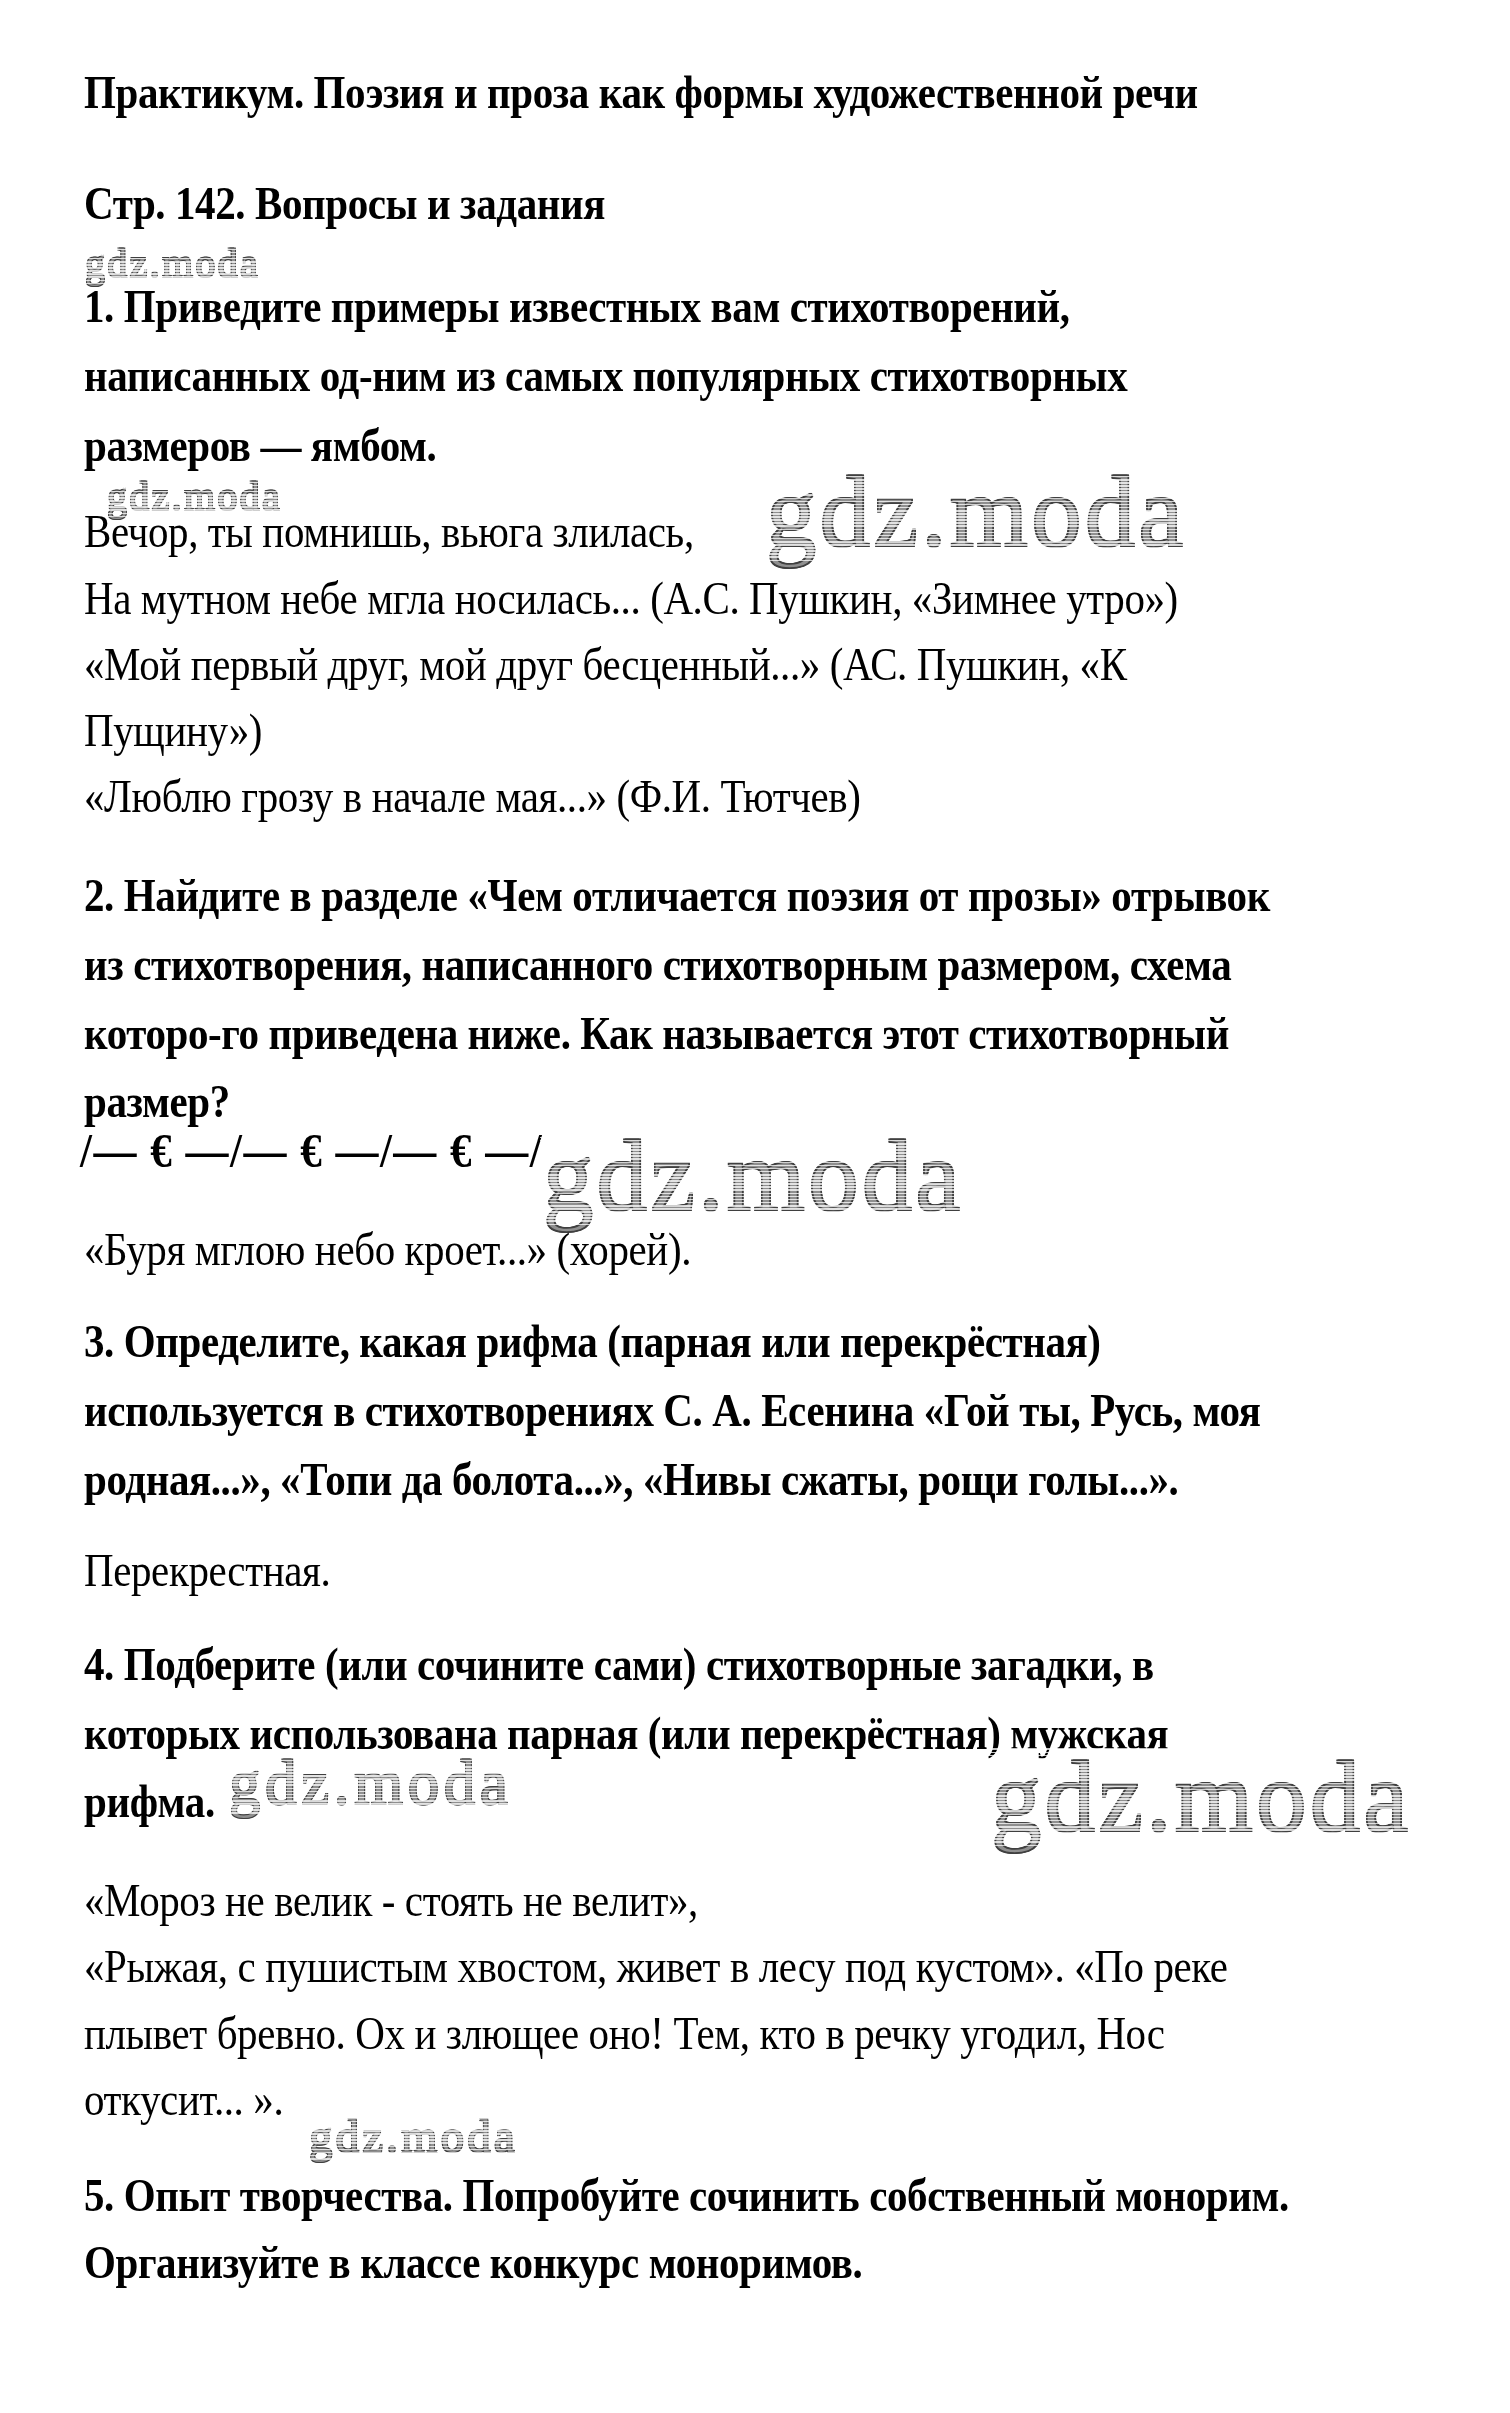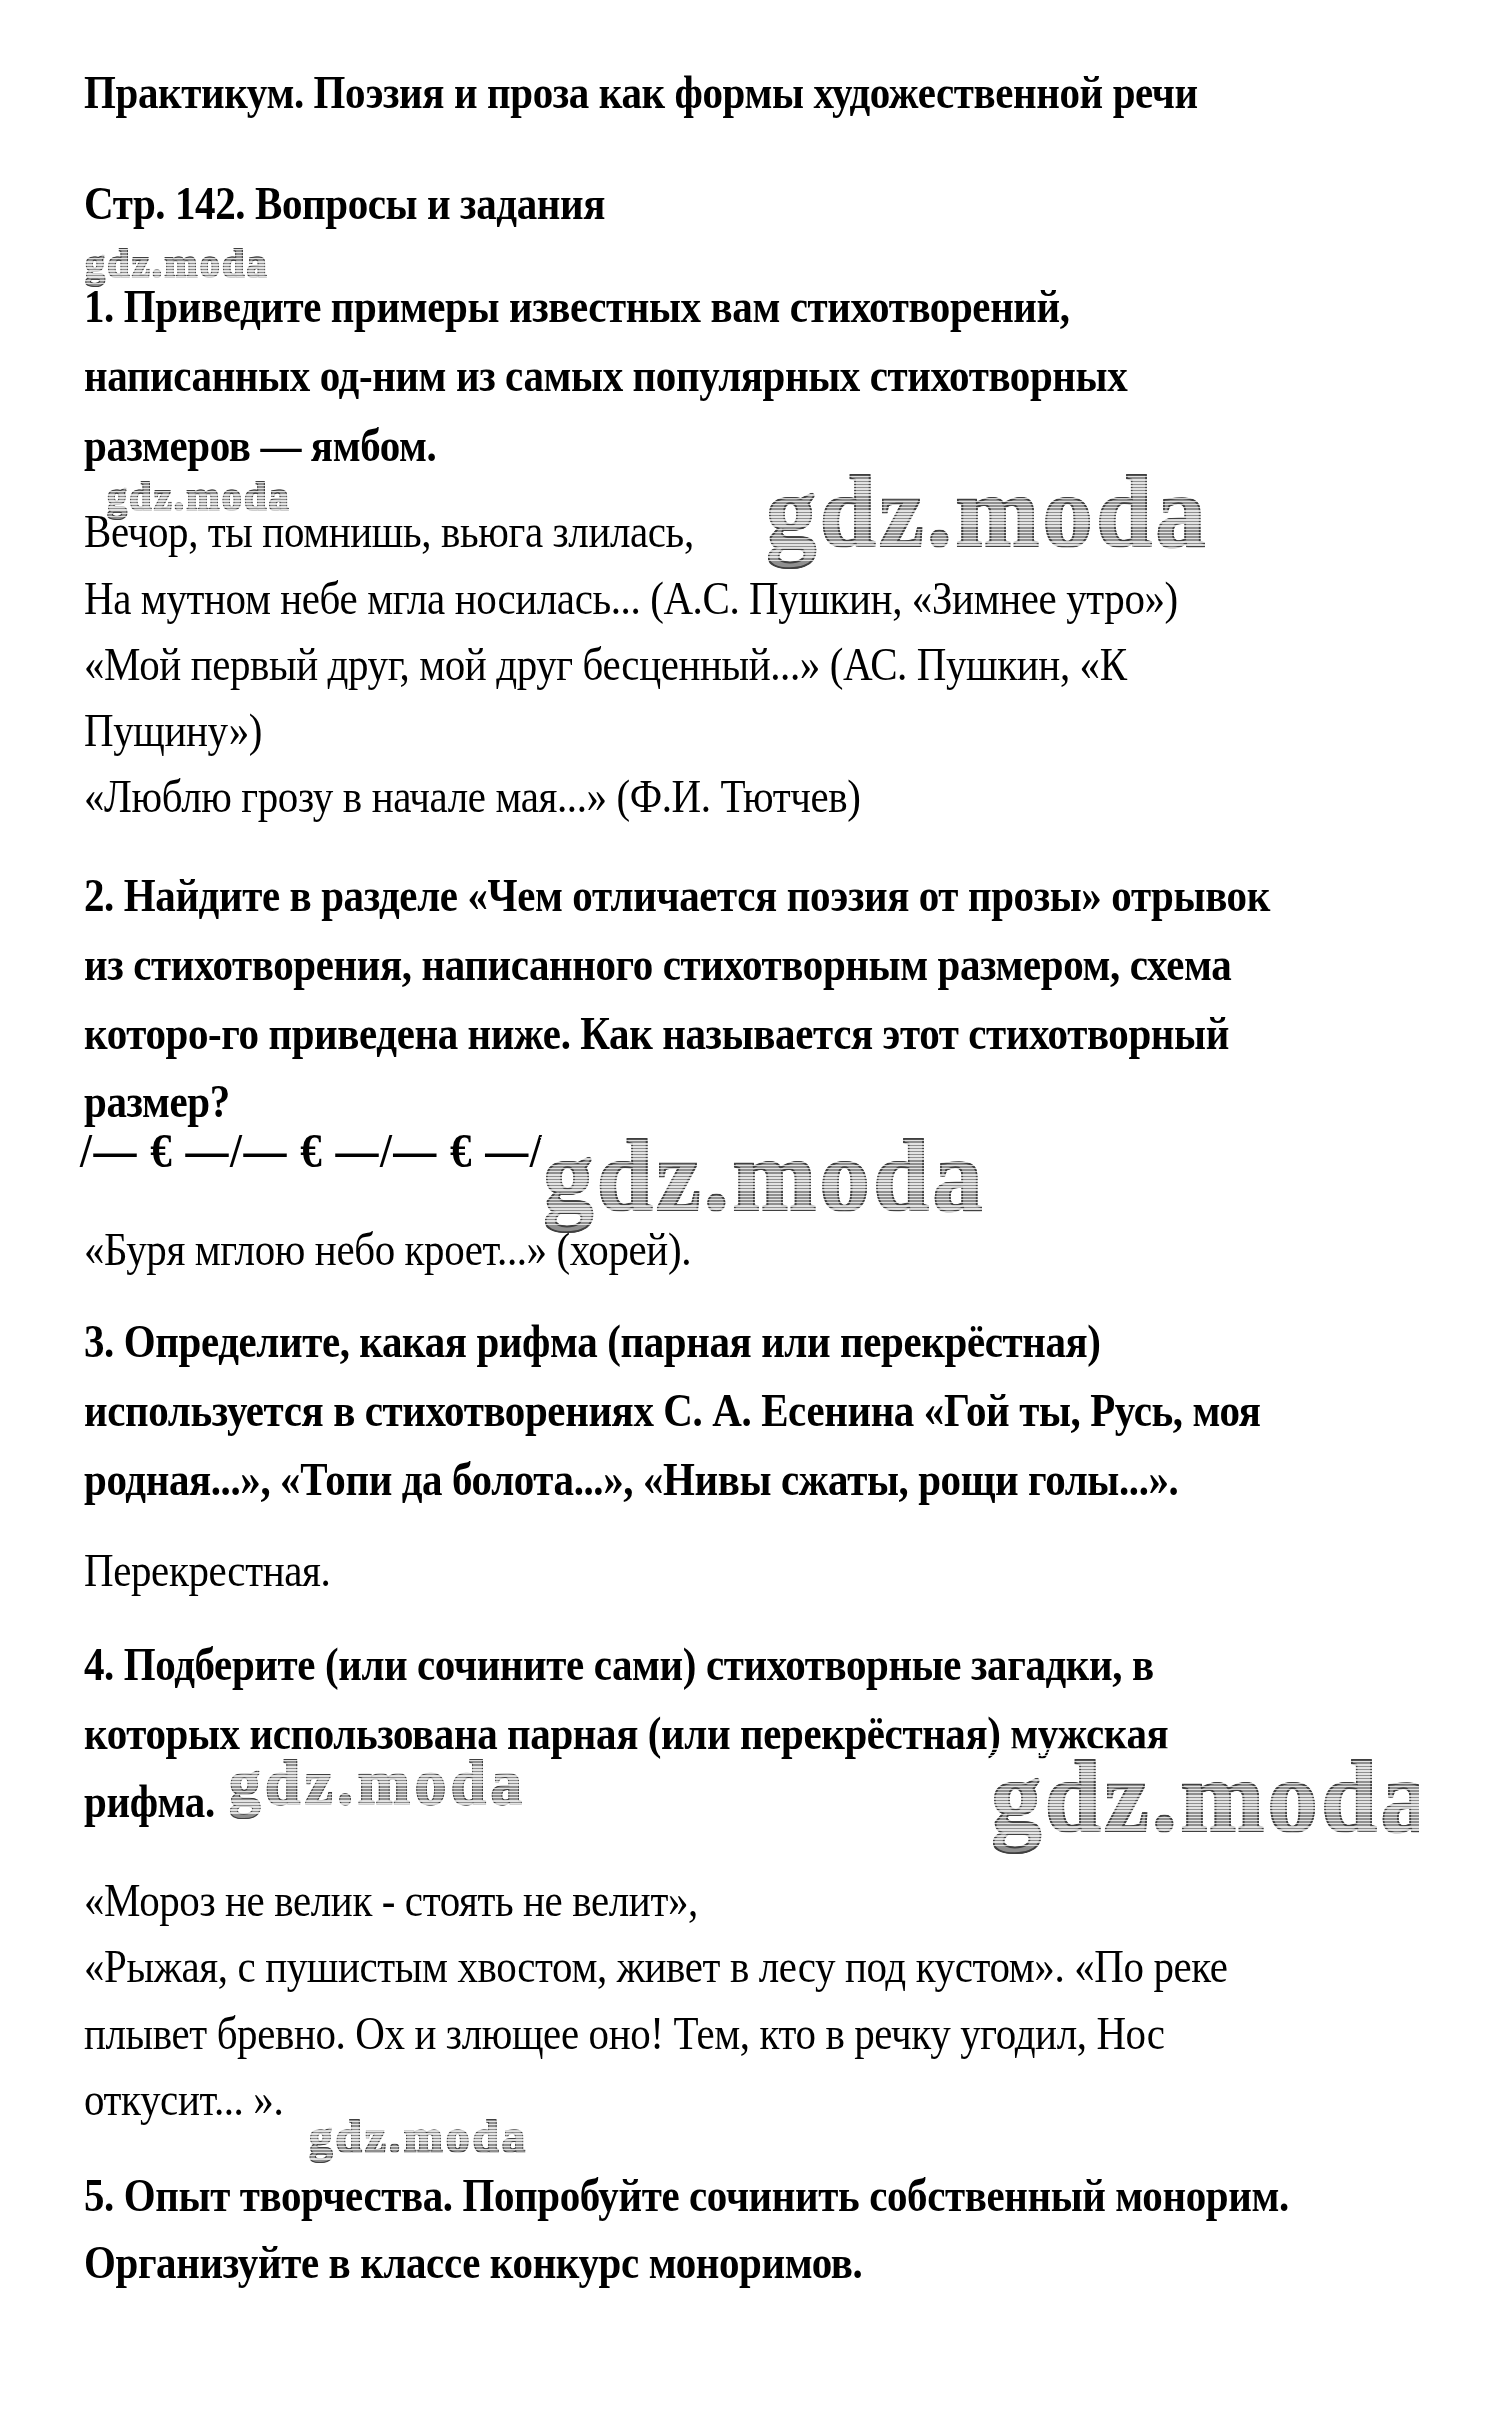--- a/index.html
+++ b/index.html
@@ -8,20 +8,21 @@
     background: #ffffff;
   }
   .page {
     position: relative;
     width: 1419px;
     height: 2413px;
     background: #ffffff;
     overflow: hidden;
     font-family: "Liberation Serif", "DejaVu Serif", serif;
     color: #000000;
+    padding-left: 8px;
   }
   .line {
     position: absolute;
     left: 84px;
     white-space: nowrap;
     font-size: 41px;
     line-height: 1;
     letter-spacing: -0.4px;
     transform: scaleY(1.14);
     transform-origin: 0 0;
@@ -31,21 +32,21 @@
   .scheme {
     font-weight: bold;
     letter-spacing: 1.5px;
     font-size: 43px;
   }
   
   .wm {
     position: absolute;
     white-space: nowrap;
     font-family: "Liberation Serif", "DejaVu Serif", serif;
-    font-weight: bold;
+    font-weight: normal;
     color: #8f8f8f;
     line-height: 1;
     text-shadow:
       0.8px 0.8px 0 #3f3f3f,
       -0.8px -0.8px 0 #3f3f3f,
       0.8px -0.8px 0 #3f3f3f,
       -0.8px 0.8px 0 #3f3f3f;
   }
   .wm::after {
     content: "";

